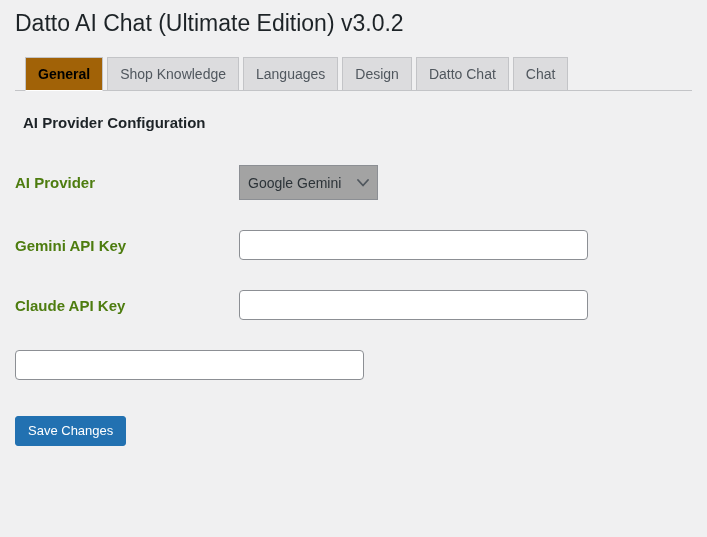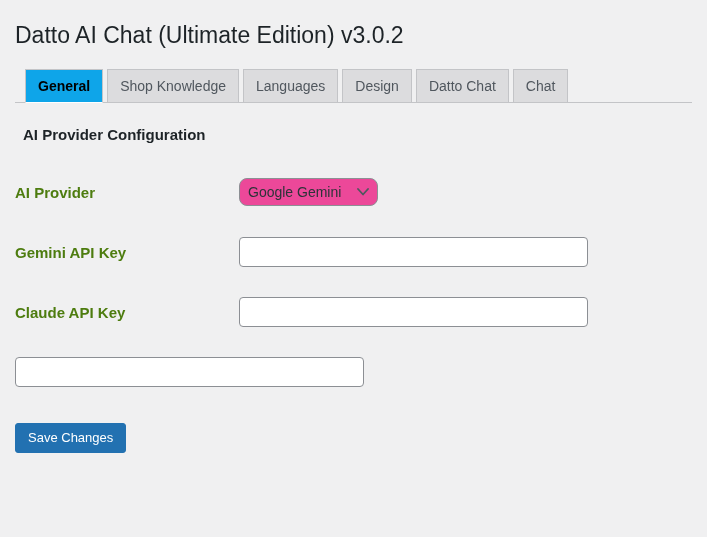--- a/index.html
+++ b/index.html
@@ -5,21 +5,21 @@
   * { box-sizing: border-box; }
   html, body { margin: 0; padding: 0; }
   body {
     width: 707px;
     height: 537px;
     background: #f0f0f1;
     font-family: "Liberation Sans", sans-serif;
     color: #1d2327;
     overflow: hidden;
   }
-  .wrap { padding: 12px 15px; }
+  .wrap { padding: 0 15px; }
 
   h1.page-title {
     font-size: 23px;
     font-weight: 500;
     color: #1d2327;
     margin: 0;
     padding: 9px 0 4px 0;
     line-height: 1.3;
   }
 
@@ -37,21 +37,21 @@
     padding: 7px 12px;
     font-size: 14px;
     line-height: 1.3;
     background: #dcdcde;
     border: 1px solid #c3c4c7;
     color: #50575e;
     text-decoration: none;
     cursor: pointer;
   }
   .nav-tab-active {
-    background: #0ea5e9;
+    background: #a16207;
     color: #000000;
     font-weight: 700;
     border-bottom-color: #ffffff;
   }
 
   h2.section-heading {
     font-size: 15px;
     font-weight: 700;
     color: #1d2327;
     margin: 23px 0 0 8px;
@@ -71,28 +71,28 @@
     font-weight: 700;
     color: #4d7c0f;
   }
 
   .select-wrap { position: relative; display: inline-block; }
   select.wp-select {
     -webkit-appearance: none;
     -moz-appearance: none;
     appearance: none;
     width: 139px;
-    height: 28px;
+    height: 35px;
     padding: 0 28px 0 8px;
     font-family: "Liberation Sans", sans-serif;
     font-size: 14px;
     color: #2c3338;
-    background: #ec4899;
+    background: #a3a3a3;
     border: 1px solid #8c8f94;
-    border-radius: 8px;
+    border-radius: 0;
     cursor: pointer;
   }
   .select-chevron {
     position: absolute;
     right: 9px;
     top: 50%;
     margin-top: -4px;
     pointer-events: none;
     line-height: 0;
   }

